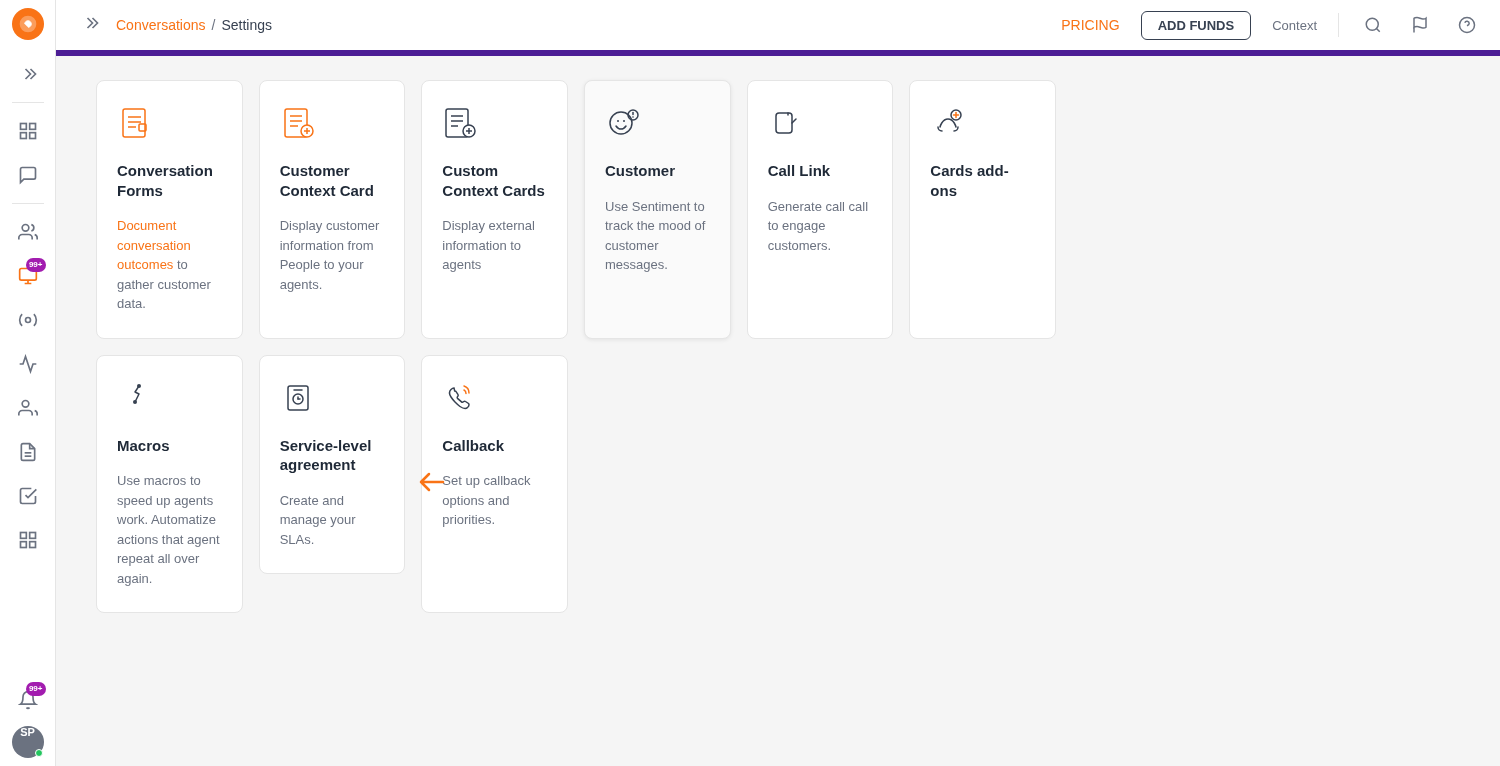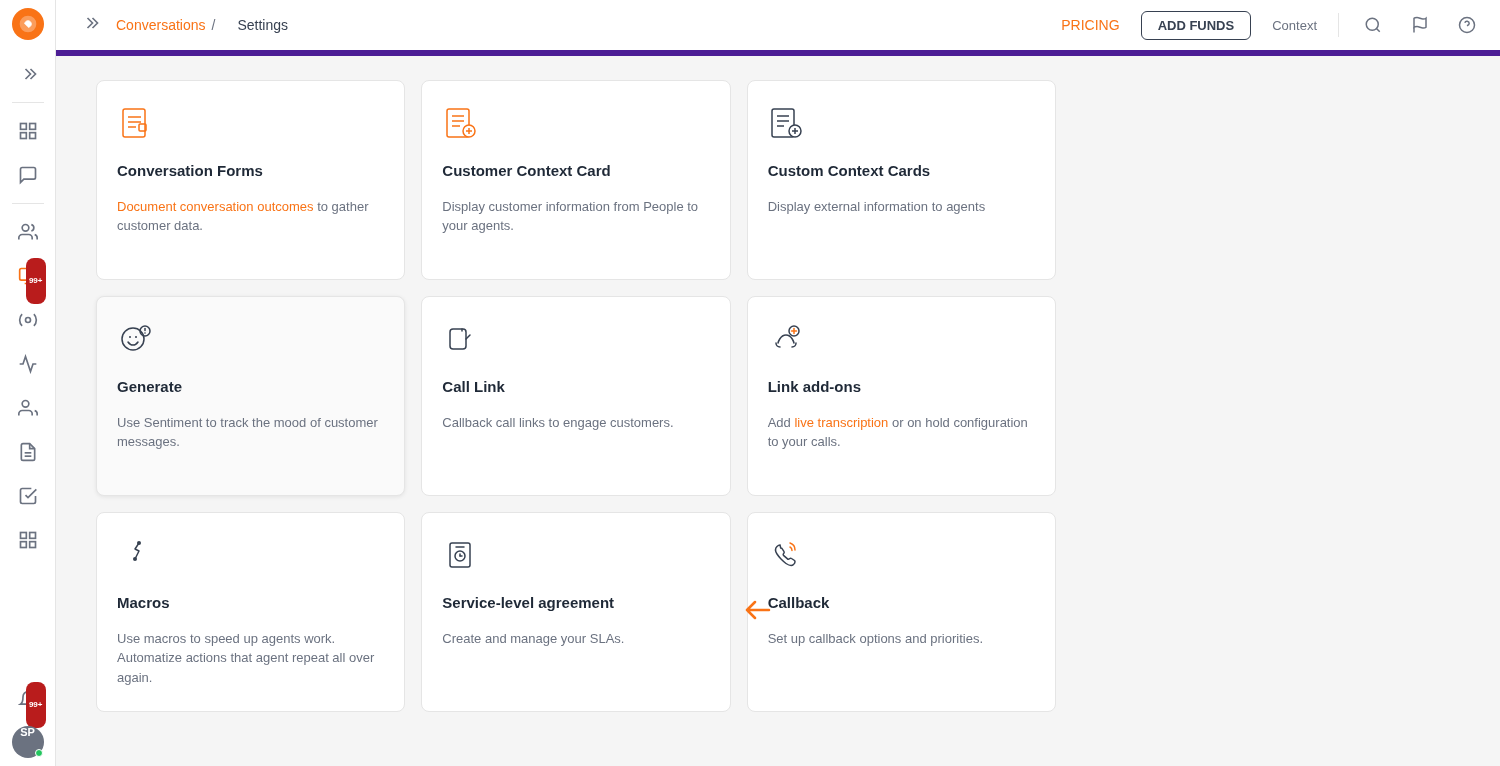--- a/index.html
+++ b/index.html
@@ -40,26 +40,26 @@
       color: #6b7280;
       position: relative;
     }
     .sidebar-icon.active { color: #f97316; }
     .sidebar-icon svg { width: 20px; height: 20px; }
     .sidebar-divider { width: 32px; height: 1px; background: #e5e5e5; margin: 6px 0; }
     .badge {
       position: absolute;
       top: 2px;
       right: 2px;
-      background: #b91c1c;
+      background: #a21caf;
       color: white;
       font-size: 8px;
       font-weight: 700;
       border-radius: 8px;
-      padding: 17px 3px;
+      padding: 1px 3px;
       min-width: 16px;
       text-align: center;
       line-height: 12px;
     }
     .sidebar-bottom {
       margin-top: auto;
       display: flex;
       flex-direction: column;
       align-items: center;
       gap: 4px;
@@ -98,21 +98,21 @@
       border-bottom: 6px solid #4c1d95;
       display: flex;
       align-items: center;
       padding: 0 20px;
       gap: 12px;
     }
     .header-nav-icon { color: #6b7280; cursor: pointer; padding: 4px; }
     .breadcrumb { display: flex; align-items: center; gap: 6px; font-size: 14px; }
     .breadcrumb-link { color: #f97316; cursor: pointer; text-decoration: none; }
     .breadcrumb-sep { color: #6b7280; }
-    .breadcrumb-current { color: #374151; font-weight: 500; margin-left: 16px; }
+    .breadcrumb-current { color: #374151; font-weight: 500; }
     .header-right { margin-left: auto; display: flex; align-items: center; gap: 21px; }
     .pricing-link { color: #f97316; font-size: 14px; font-weight: 500; cursor: pointer; }
     .add-funds-btn {
       border: 1.5px solid #374151;
       background: white;
       padding: 6px 16px;
       border-radius: 6px;
       font-size: 13px;
       font-weight: 600;
       cursor: pointer;
@@ -123,21 +123,21 @@
     .header-divider { width: 1px; height: 24px; background: #e5e5e5; }
 
     
     .content {
       flex: 1;
       overflow-y: auto;
       padding: 24px 40px;
     }
     .cards-grid {
       display: grid;
-      grid-template-columns: repeat(3, 1fr);
+      grid-template-columns: repeat(6, 1fr);
       gap: 16px;
       max-width: 960px;
     }
     .card {
       background: white;
       border: 1px solid #e5e5e5;
       border-radius: 8px;
       padding: 24px 20px;
       cursor: pointer;
       transition: box-shadow 0.15s;
@@ -363,51 +363,48 @@
           <svg width="36" height="36" viewBox="0 0 36 36" fill="none">
             <circle cx="16" cy="18" r="11" stroke="#374151" stroke-width="1.5" fill="none"></circle>
             <path d="M11 21s2 3 5 3 5-3 5-3" stroke="#374151" stroke-width="1.5" stroke-linecap="round" fill="none"></path>
             <circle cx="13" cy="16" r="1" fill="#374151"></circle>
             <circle cx="19" cy="16" r="1" fill="#374151"></circle>
             <circle cx="28" cy="10" r="5" stroke="#374151" stroke-width="1.5" fill="none"></circle>
             <line x1="28" y1="7.5" x2="28" y2="9.5" stroke="#374151" stroke-width="1.5" stroke-linecap="round"></line>
             <circle cx="28" cy="12" r="0.8" fill="#374151"></circle>
           </svg>
         </div>
-        <div class="card-title">Generate</div>
+        <div class="card-title">Customer</div>
         <div class="card-desc">Use Sentiment to track the mood of customer messages.</div>
       </div>
 
       <div class="card">
         <div class="card-icon">
           <svg width="36" height="36" viewBox="0 0 36 36" fill="none">
             <rect x="8" y="8" width="16" height="20" rx="3" stroke="#374151" stroke-width="1.5" fill="none"></rect>
             <path d="M20 8v2" stroke="#374151" stroke-width="1.5" stroke-linecap="round"></path>
             <path d="M28 14l-4 4" stroke="#374151" stroke-width="1.5" stroke-linecap="round"></path>
           </svg>
         </div>
         <div class="card-title">Call Link</div>
-        <div class="card-desc">Callback call links to engage customers.</div>
+        <div class="card-desc">Generate call call to engage customers.</div>
       </div>
 
       <div class="card">
         <div class="card-icon">
           <svg width="36" height="36" viewBox="0 0 36 36" fill="none">
             <path d="M10 22c0 0 2-8 8-8s8 8 8 8" stroke="#374151" stroke-width="1.5" fill="none" stroke-linecap="round"></path>
             <path d="M8 22c0 2 1.5 4 4 4" stroke="#374151" stroke-width="1.5" stroke-linecap="round"></path>
             <path d="M28 22c0 2-1.5 4-4 4" stroke="#374151" stroke-width="1.5" stroke-linecap="round"></path>
             <circle cx="26" cy="10" r="5" stroke="#374151" stroke-width="1.5" fill="white"></circle>
             <line x1="26" y1="7.5" x2="26" y2="12.5" stroke="#f97316" stroke-width="1.5" stroke-linecap="round"></line>
             <line x1="23.5" y1="10" x2="28.5" y2="10" stroke="#f97316" stroke-width="1.5" stroke-linecap="round"></line>
           </svg>
         </div>
-        <div class="card-title">Link add-ons</div>
-        <div class="card-desc">
-          Add <span style="color:#f97316;">live transcription</span> or on hold configuration to your calls.
-        </div>
+        <div class="card-title">Cards add-ons</div>
       </div>
 
       <div class="card">
         <div class="card-icon">
           <svg width="36" height="36" viewBox="0 0 36 36" fill="none">
             <path d="M22 6l-4 6 4 2-4 8" stroke="#374151" stroke-width="1.5" stroke-linecap="round" stroke-linejoin="round" fill="none"></path>
             <circle cx="22" cy="6" r="2" fill="#374151"></circle>
             <circle cx="18" cy="22" r="2" fill="#374151"></circle>
           </svg>
         </div>

